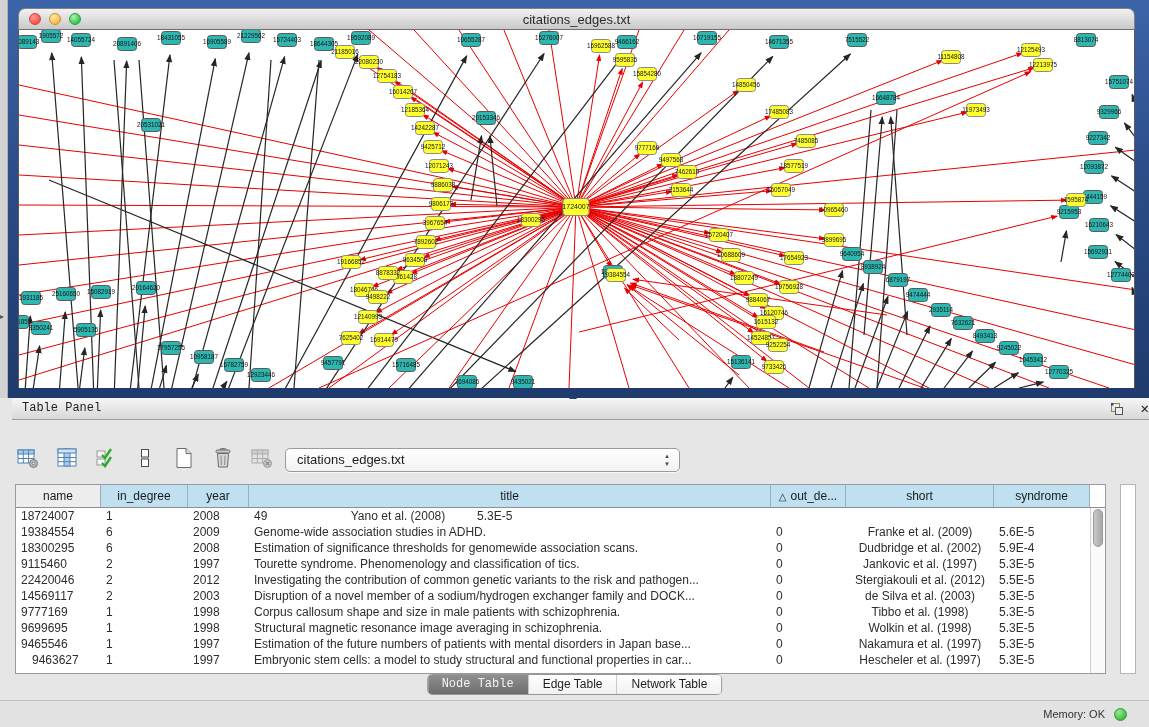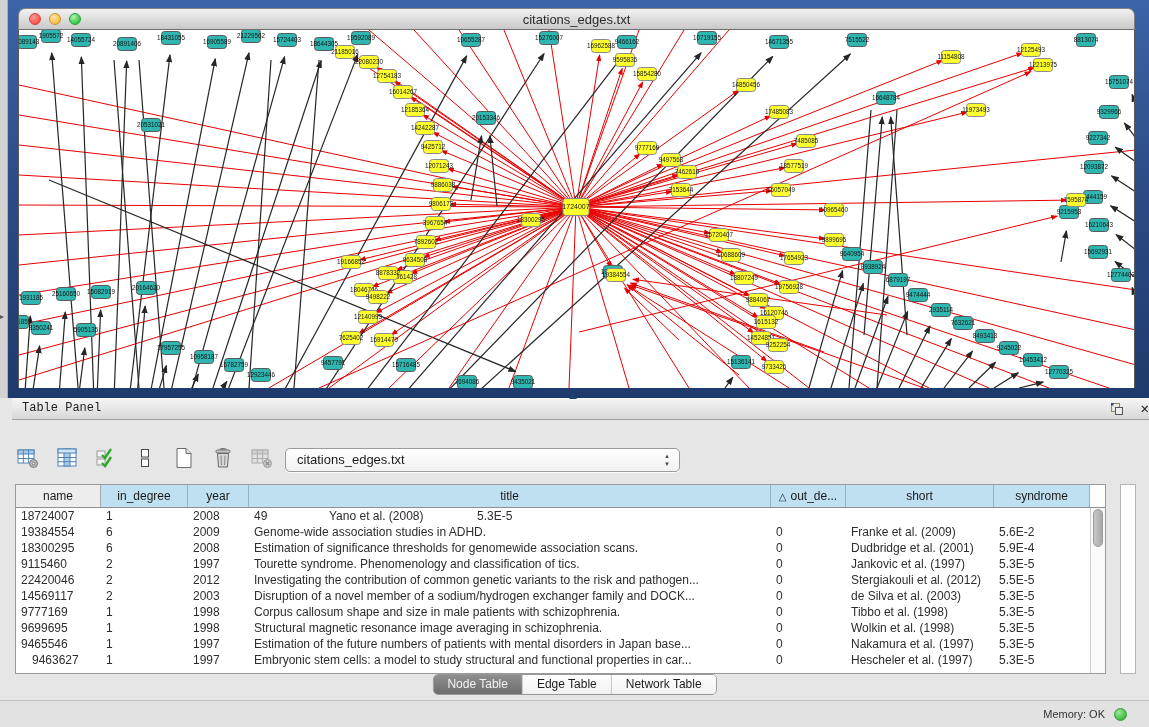--- a/index.html
+++ b/index.html
@@ -50,32 +50,32 @@
   .combo-arrows span { font-size:6px; color:#444; text-align:center; }
 
   .tbl { position:absolute; left:15px; top:86px; width:1091px; height:190px; background:#ffffff; border:1px solid #9a9a9a; }
   .thead { display:flex; height:23px; border-bottom:1px solid #8f8f8f; }
   .th { border-right:1px solid #93b2c4; background:#bfe0f1; font-size:12px; color:#1a1a1a;
     display:flex; align-items:center; justify-content:center; overflow:hidden; white-space:nowrap; }
   .th.gray { background:#ededed; border-right:1px solid #a8a8a8; }
   .th .sort { font-size:10px; margin-right:4px; color:#123; }
   .tr { display:flex; height:16px; }
   .td { font-size:12px; line-height:16px; color:#2d2d2d; padding:0 5px; white-space:nowrap; overflow:hidden; }
-  .td.center { text-align:left; }
+  .td.center { text-align:center; }
   .vscroll { position:absolute; right:0; top:23px; bottom:0; width:15px; background:#fafafa; border-left:1px solid #d0d0d0; }
   .vthumb { position:absolute; left:2px; top:1px; width:10px; height:38px; border-radius:5px;
     background:linear-gradient(90deg,#c9c9c9,#a8a8a8); border:1px solid #9a9a9a; }
   .gutter { position:absolute; left:1120px; top:86px; width:16px; height:190px; background:#ffffff; border:1px solid #b5b5b5; }
 
   .tab-group { position:absolute; left:50%; top:276px; transform:translateX(-50%); display:flex; height:21px;
     border:1px solid #979797; border-radius:5px; overflow:hidden; background:#fbfbfb; }
   .tab { font-size:12px; line-height:19px; padding:0 14px; color:#1e1e1e; background:linear-gradient(#ffffff,#f1f1f1);
     border-right:1px solid #c2c2c2; }
   .tab:last-child { border-right:none; }
-  .tab.selected { background:linear-gradient(#8f8f8f,#6d6d6d); color:#f4f4f4; }
+  .tab.selected { background:linear-gradient(#8f8f8f,#6d6d6d); color:#f4f4f4;font-family:Liberation Mono, monospace; }
 
   
   .status-bar { position:absolute; left:0; top:700px; width:1149px; height:27px; background:#e2e2e2; border-top:1px solid #c2c2c2; }
   .memory-label { position:absolute; right:44px; top:0; line-height:26px; font-size:11px; color:#333; }
   .memory-dot { position:absolute; right:22px; top:7px; width:13px; height:13px; border-radius:50%;
     border:1px solid #2f9e2f; background:radial-gradient(circle at 35% 30%, #9ce89c, #3db93d 75%); }
 </style>
 </head>
 <body>
 
@@ -607,29 +607,29 @@
           <div class="td center" style="width: 148px;">Yano et al. (2008)</div>
           <div class="td" style="width: 96px;">5.3E-5</div>
         </div>
         <div class="tr">
           <div class="td" style="width: 85px;">19384554</div>
           <div class="td" style="width: 87px;">6</div>
           <div class="td" style="width: 61px;">2009</div>
           <div class="td" style="width: 522px;">Genome-wide association studies in ADHD.</div>
           <div class="td" style="width: 75px;">0</div>
           <div class="td center" style="width: 148px;">Franke et al. (2009)</div>
-          <div class="td" style="width: 96px;">5.6E-2</div>
+          <div class="td" style="width: 96px;">5.6E-5</div>
         </div>
         <div class="tr">
           <div class="td" style="width: 85px;">18300295</div>
           <div class="td" style="width: 87px;">6</div>
           <div class="td" style="width: 61px;">2008</div>
           <div class="td" style="width: 522px;">Estimation of significance thresholds for genomewide association scans.</div>
           <div class="td" style="width: 75px;">0</div>
-          <div class="td center" style="width: 148px;">Dudbridge et al. (2001)</div>
+          <div class="td center" style="width: 148px;">Dudbridge et al. (2002)</div>
           <div class="td" style="width: 96px;">5.9E-4</div>
         </div>
         <div class="tr">
           <div class="td" style="width: 85px;">9115460</div>
           <div class="td" style="width: 87px;">2</div>
           <div class="td" style="width: 61px;">1997</div>
           <div class="td" style="width: 522px;">Tourette syndrome. Phenomenology and classification of tics.</div>
           <div class="td" style="width: 75px;">0</div>
           <div class="td center" style="width: 148px;">Jankovic et al. (1997)</div>
           <div class="td" style="width: 96px;">5.3E-5</div>

